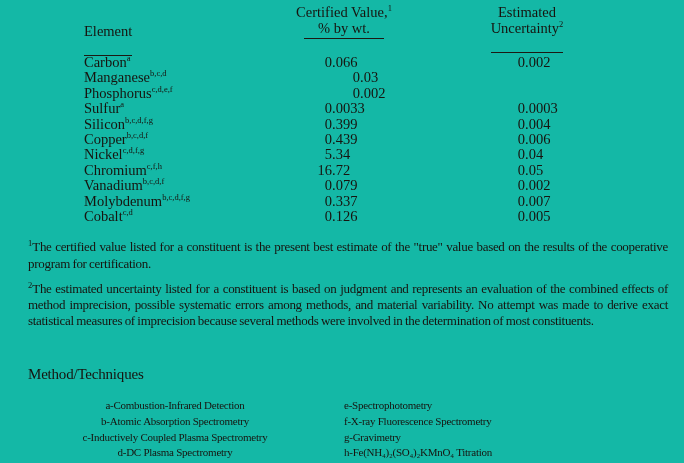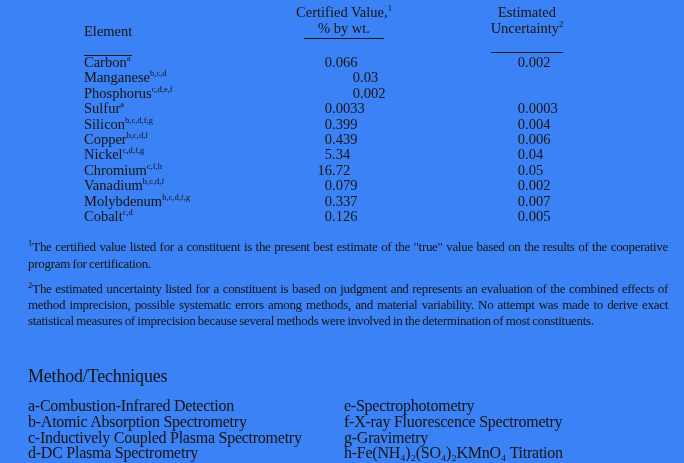--- a/index.html
+++ b/index.html
@@ -1,18 +1,18 @@
 <!DOCTYPE html>
 <html><head>
 <meta charset="utf-8">
 <style>
   html,body { margin:0; padding:0; }
   .page {
     position:relative; width:684px; height:463px;
-    background:#3b82f6; color:#17140f; overflow:hidden;
+    background:#14b8a6; color:#17140f; overflow:hidden;
     font-family:"Liberation Serif","DejaVu Serif",serif;
   }
   
   .hdr { position:absolute; font-size:14.5px; line-height:15px; }
   .h-val-1 { left:282px; top:5px;  width:124px; text-align:center; }
   .h-val-2 { left:282px; top:21px; width:124px; text-align:center; }
   .h-val-2 .rule { display:inline-block; padding:0 14px 2px 14px; border-bottom:1.5px solid #1c1913; }
   .h-unc-1 { left:465px; top:5px;  width:124px; text-align:center; }
   .h-unc-2 { left:465px; top:21px; width:124px; text-align:center; }
   .h-unc-2 .rule, .h-el .rule { display:inline-block; padding-bottom:16px; border-bottom:1.5px solid #1c1913; }
@@ -27,23 +27,23 @@
   .dec .ip { display:inline-block; width:28px; text-align:right; }
   
   .fn {
     position:absolute; left:28px; width:640px; margin:0;
     font-size:13px; text-align:justify;
     letter-spacing:-0.3px; word-spacing:-0.5px;
   }
   .fn-1 { top:238px; line-height:17px; }
   .fn-2 { top:281px; line-height:15.8px; }
   
-  .m-title { position:absolute; left:28px; top:366px; font-size:18px; letter-spacing:-0.2px; }
+  .m-title { position:absolute; left:28px; top:366px; font-size:15px; letter-spacing:-0.2px; }
   .methods { position:absolute; left:0; top:398px; width:684px; }
-  .mrow { display:flex; height:15.8px; line-height:15.8px; font-size:16px; letter-spacing:-0.25px; }
+  .mrow { display:flex; height:15.8px; line-height:15.8px; font-size:11px; letter-spacing:-0.25px;text-align:center; }
   .m-left  { margin-left:28px; width:294px; white-space:nowrap; }
   .m-right { white-space:nowrap;margin-left:22px; }
 </style>
 </head>
 <body>
 
 <div class="page">
 
   <div class="hdr h-val-1"><span>Certified Value,</span><sup>1</sup></div>
   <div class="hdr h-unc-1"><span>Estimated</span></div>

